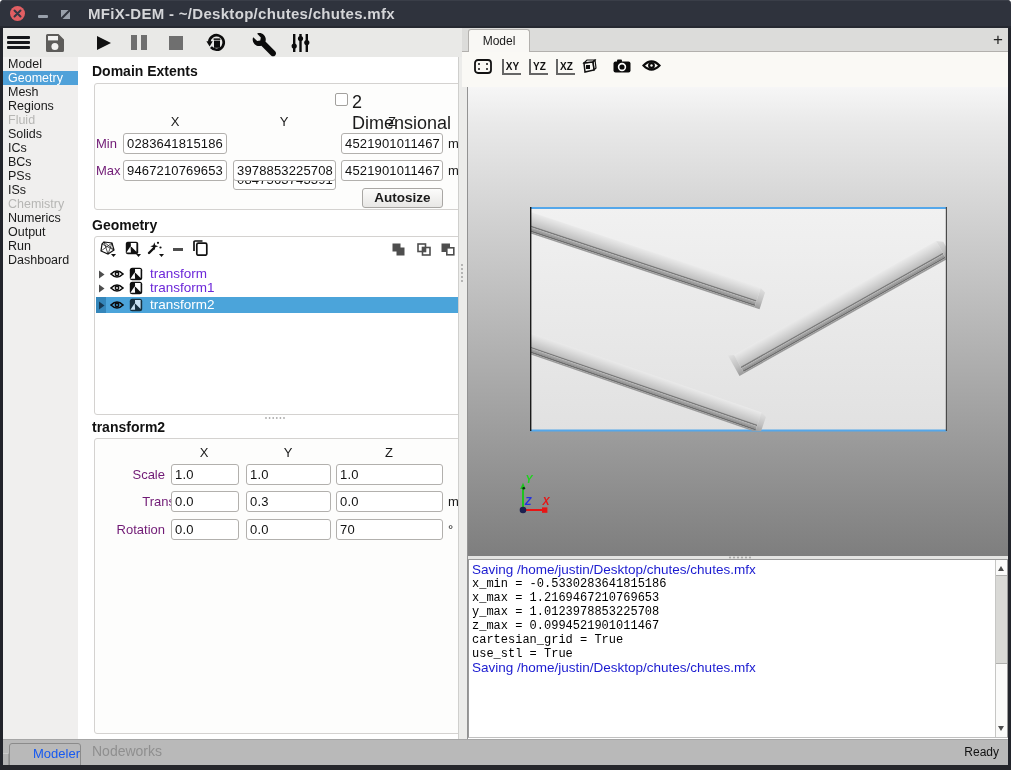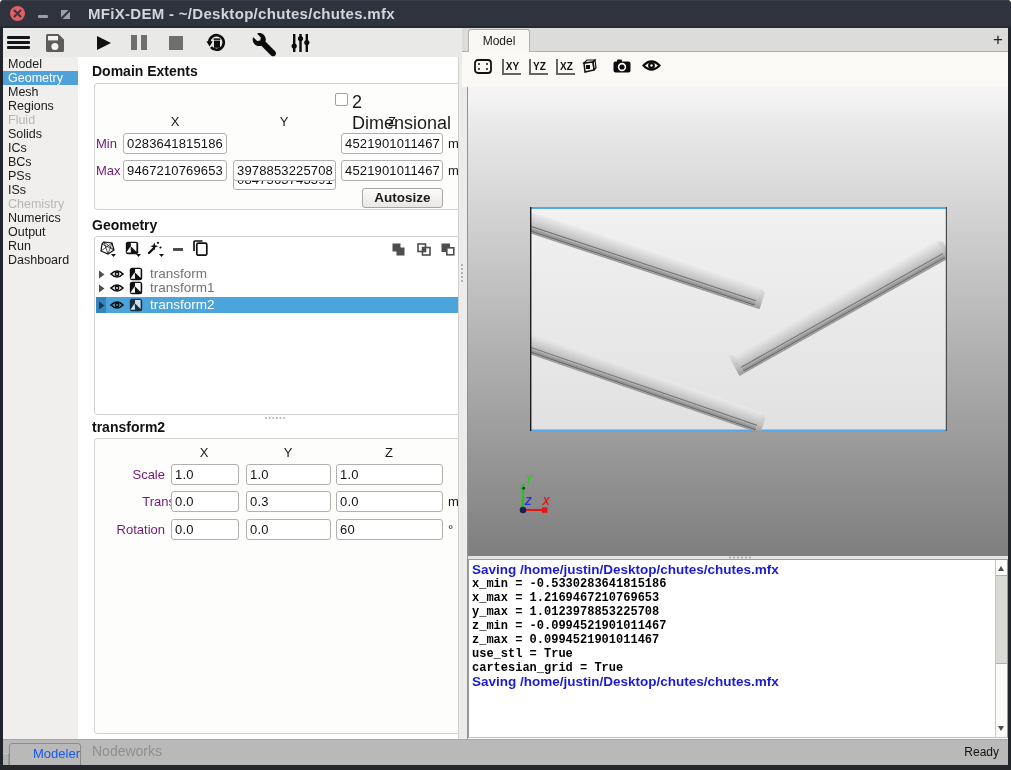--- a/index.html
+++ b/index.html
@@ -48,37 +48,37 @@
 #plusbtn { position:absolute; right:8px; top:2px; font-size:17px; color:#222; font-weight:normal; }
 #rtoolbar { left:462px; top:52px; width:549px; height:35px; background:#faf9f5; }
 #rtoolbar .rti { position:absolute; top:7px; }
 .axicon { width:19px; height:16px; border-left:2px solid #666; border-bottom:2px solid #666; font-size:10px; font-weight:bold; color:#111; text-align:center; line-height:15px; letter-spacing:0px; }
 
 
 #viewport { left:468px; top:87px; width:540px; height:469px; background:linear-gradient(#f6f6f6, #e9e9e9 8%, #7e7e7e); }
 
 
 #console { left:468px; top:559px; width:540px; height:179px; background:#ffffff; border:1px solid #9a9a9a; border-bottom-color:#c0c0c0; }
-#console .txt { position:absolute; left:3px; top:3px;font-weight:bold; }
+#console .txt { position:absolute; left:3px; top:3px; }
 #console .line { height:14px; line-height:14px; font-family:"Liberation Mono",monospace; font-size:12px; color:#000; white-space:pre; }
 #console .blue { font-family:"Liberation Sans",sans-serif; font-size:13.5px; color:#1b1bd0; }
 #cscroll { position:absolute; right:0; top:0; width:12px; height:177px; background:#fafaf9; border-left:1px solid #c6c6c4; }
 #cthumb { position:absolute; left:0; top:15px; width:11px; height:89px; background:#d9d9d6; border-top:1px solid #b0b0ae; border-bottom:1px solid #b0b0ae; }
 .arr { position:absolute; left:2px; width:0; height:0; }
 .arrup { top:6px; border-left:3.5px solid transparent; border-right:3.5px solid transparent; border-bottom:5px solid #4e4e4e; }
 .arrdn { bottom:6px; border-left:3.5px solid transparent; border-right:3.5px solid transparent; border-top:5px solid #4e4e4e; }
 
 
 .trow { position:absolute; left:1px; width:364px; height:14px; }
 .trow.selrow { height:16px; background:#4ba4da; }
 .trow.selrow::before { content:""; position:absolute; left:0; top:0; width:10px; height:16px; background:#3486ba; }
 .trow .tri { position:absolute; left:2px; top:3px; }
 .trow .teye { position:absolute; left:14px; top:2px; }
 .trow .tgeo { position:absolute; left:33px; top:0px; }
-.trow .tname { position:absolute; left:54px; top:0px; font-size:13.5px; line-height:14px; color:#737373; }
+.trow .tname { position:absolute; left:54px; top:0px; font-size:13.5px; line-height:14px; color:#6d28d9; }
 .trow.selrow .tri { top:4px; }
 .trow.selrow .teye { top:3px; }
 .trow.selrow .tgeo { top:1px; }
 .trow.selrow .tname { top:1px; }
 #statusbar { left:0; top:739px; width:1011px; height:26px; background:#b9b9b9; border-top:1px solid #a6a6a6; }
 #grip { position:absolute; left:0; top:13px; width:9px; height:13px; background:#b3b3b3; border-top:1px solid #c9c9c9; border-right:1px solid #999; }
 #modelerbtn { position:absolute; left:9px; top:3px; width:72px; height:30px; border:1px solid #8b8b8b; border-radius:3px; color:#1659f1; font-size:13px; text-align:right; line-height:19px; }
 #nodeworks { position:absolute; left:92px; top:3px; color:#8f8f8f; font-size:14px; }
 #ready { position:absolute; right:12px; top:5px; color:#111; font-size:12px; }
 </style>
@@ -299,21 +299,21 @@
     <div class="inp" style="left:151px;top:25px;width:85px;">1.0</div>
     <div class="inp" style="left:241px;top:25px;width:107px;">1.0</div>
     <div class="rowlab" style="left:0px;top:55px;width:70px;margin-left:41px;">Translation</div>
     <div class="inp" style="left:76px;top:52px;width:68px;">0.0</div>
     <div class="inp" style="left:151px;top:52px;width:85px;">0.3</div>
     <div class="inp" style="left:241px;top:52px;width:107px;">0.0</div>
     <div class="unit" style="left:353px;top:55px;">m</div>
     <div class="rowlab" style="left:0px;top:83px;width:70px;">Rotation</div>
     <div class="inp" style="left:76px;top:80px;width:68px;">0.0</div>
     <div class="inp" style="left:151px;top:80px;width:85px;">0.0</div>
-    <div class="inp" style="left:241px;top:80px;width:107px;">60</div>
+    <div class="inp" style="left:241px;top:80px;width:107px;">70</div>
     <div class="unit" style="left:353px;top:83px;">°</div>
   </div>
 </div>
 <div class="abs" id="vsplit">
     <svg width="8" height="682">
       <g fill="#9a9a9a">
         <circle cx="3" cy="208" r="0.9"></circle>
         <circle cx="3" cy="212" r="0.9"></circle>
         <circle cx="3" cy="216" r="0.9"></circle>
         <circle cx="3" cy="220" r="0.9"></circle>
@@ -459,24 +459,23 @@
         <circle cx="20" cy="2" r="0.9"></circle>
       </g>
     </svg>
   </div>
 <div class="abs" id="console">
   <div class="txt">
     <div class="line blue">Saving /home/justin/Desktop/chutes/chutes.mfx</div>
     <div class="line">x_min = -0.5330283641815186</div>
     <div class="line">x_max = 1.2169467210769653</div>
     <div class="line">y_max = 1.0123978853225708</div>
-    <div class="line">z_min = -0.0994521901011467</div>
     <div class="line">z_max = 0.0994521901011467</div>
+    <div class="line">cartesian_grid = True</div>
     <div class="line">use_stl = True</div>
-    <div class="line">cartesian_grid = True</div>
     <div class="line blue">Saving /home/justin/Desktop/chutes/chutes.mfx</div>
   </div>
   <div id="cscroll">
     <div class="arr arrup"></div>
     <div id="cthumb"></div>
     <div class="arr arrdn"></div>
   </div>
 </div>
 <div class="abs" id="statusbar">
   <div id="grip"></div>

